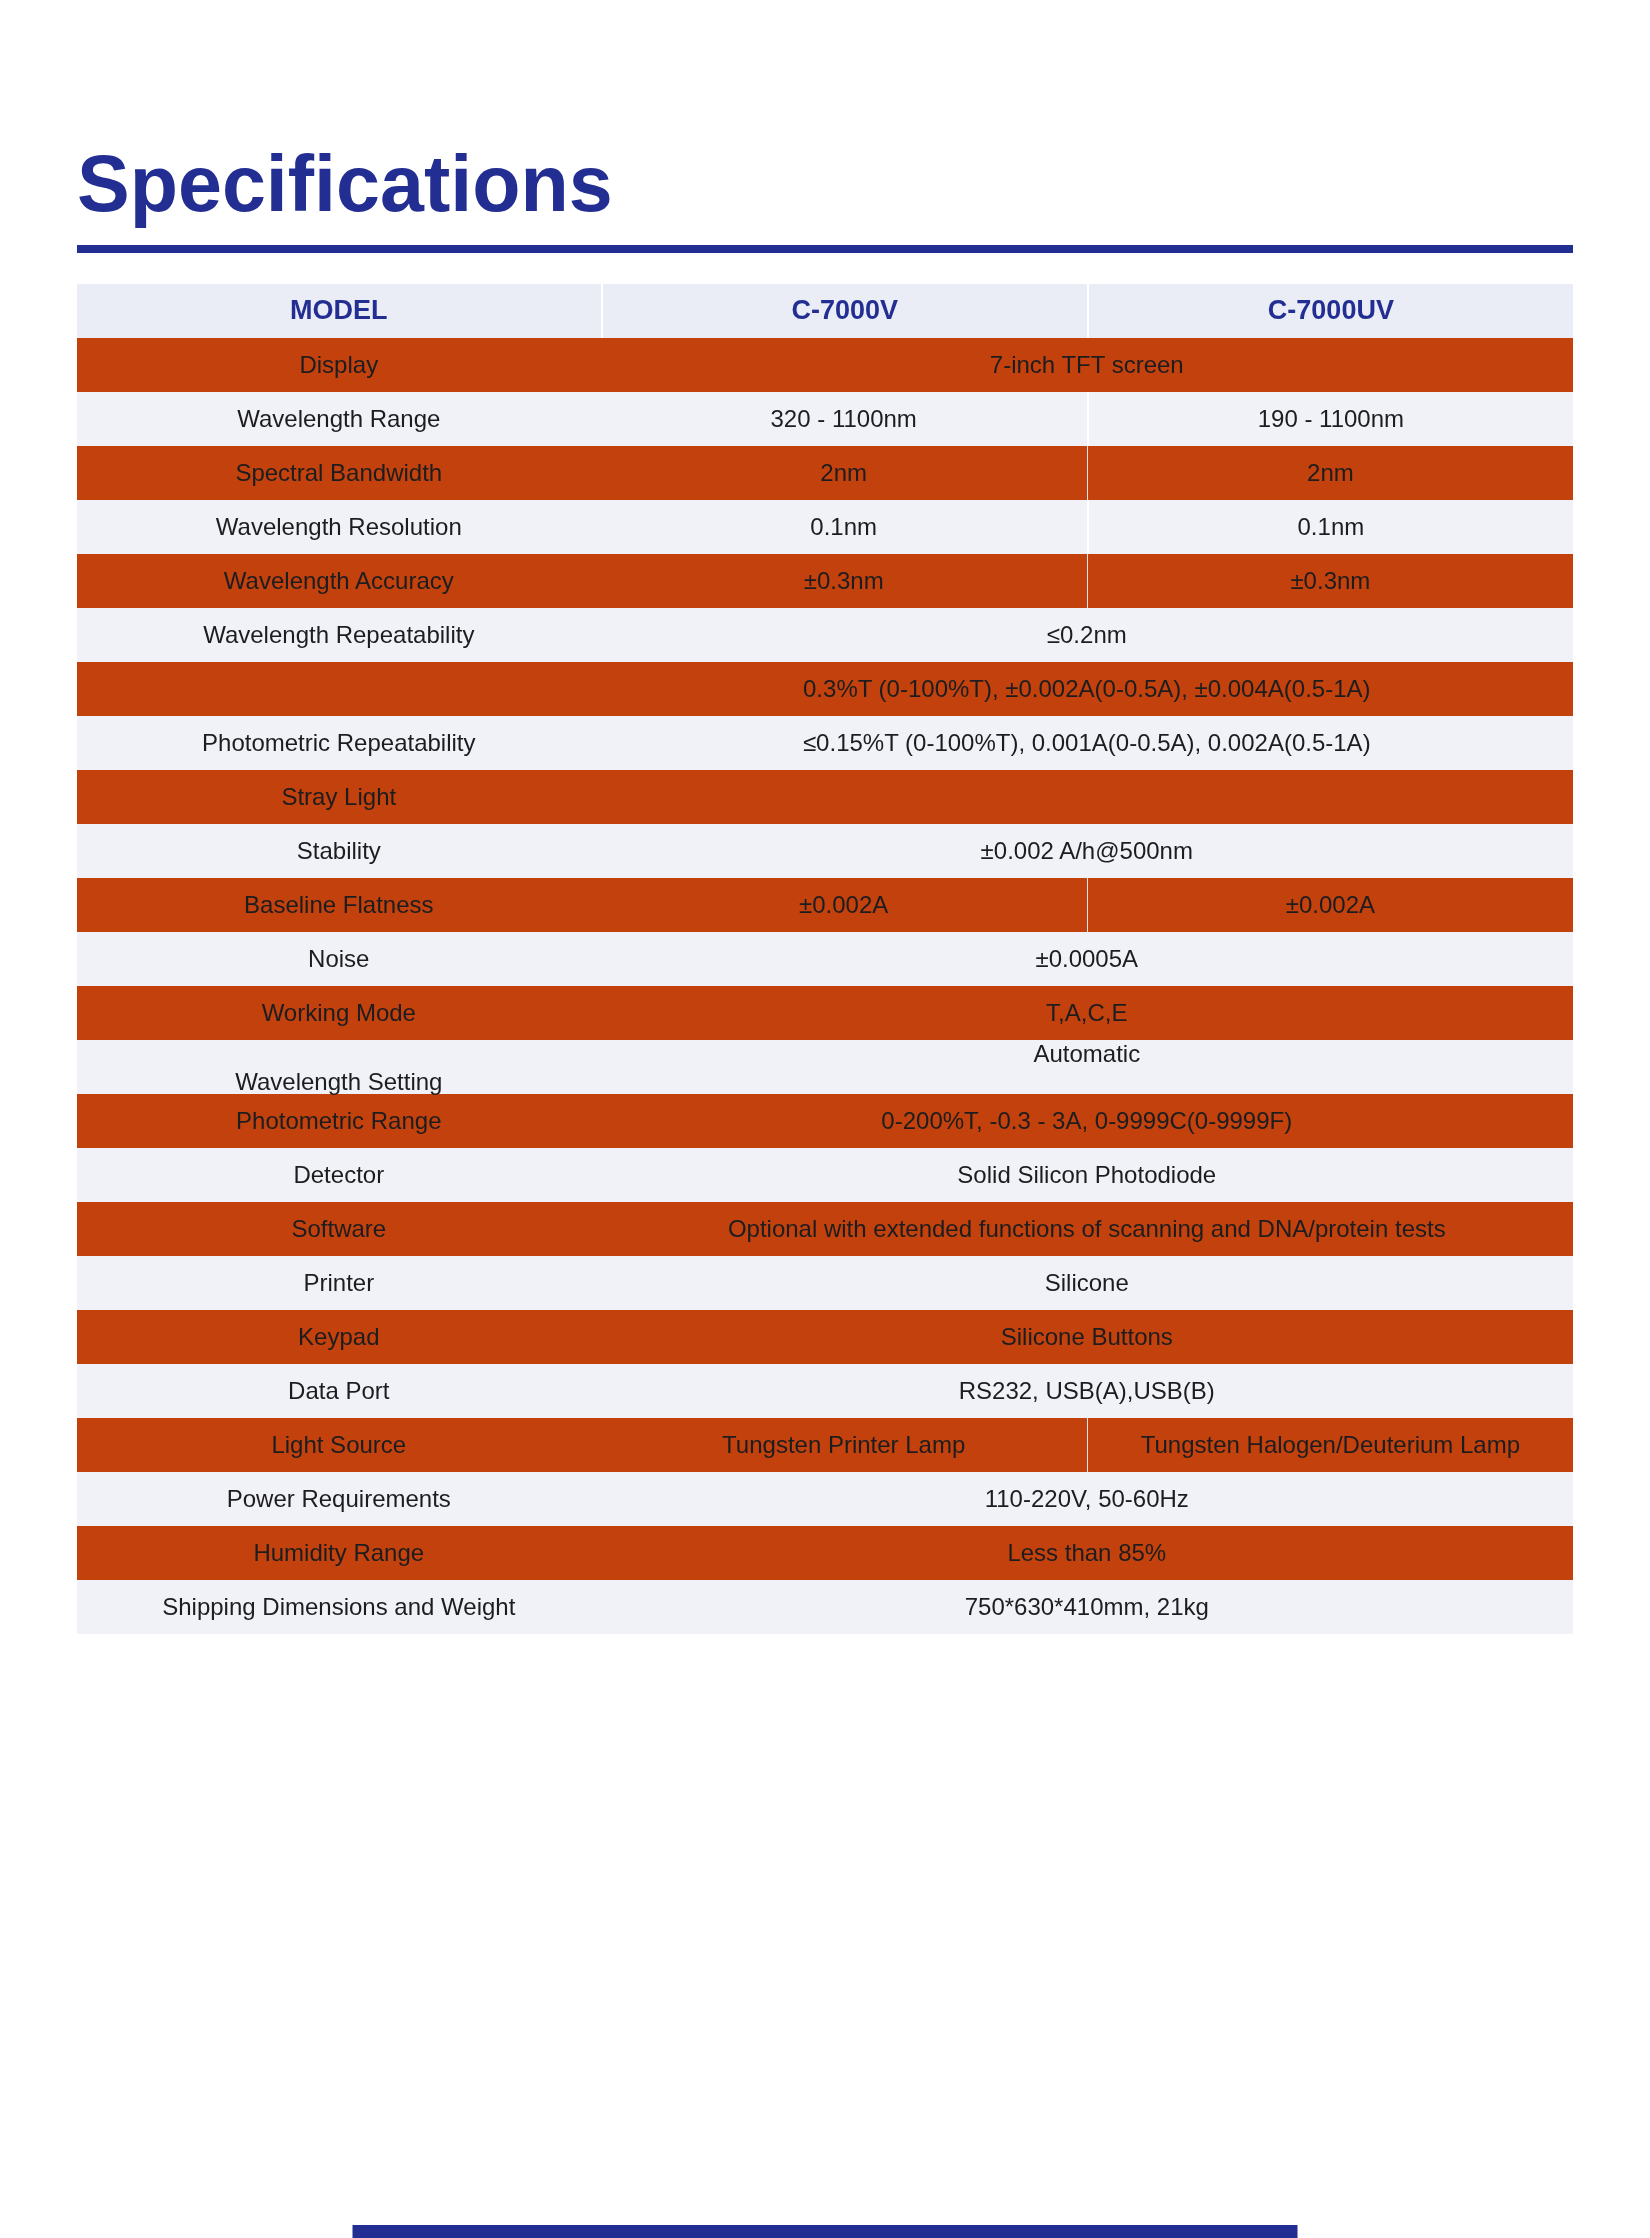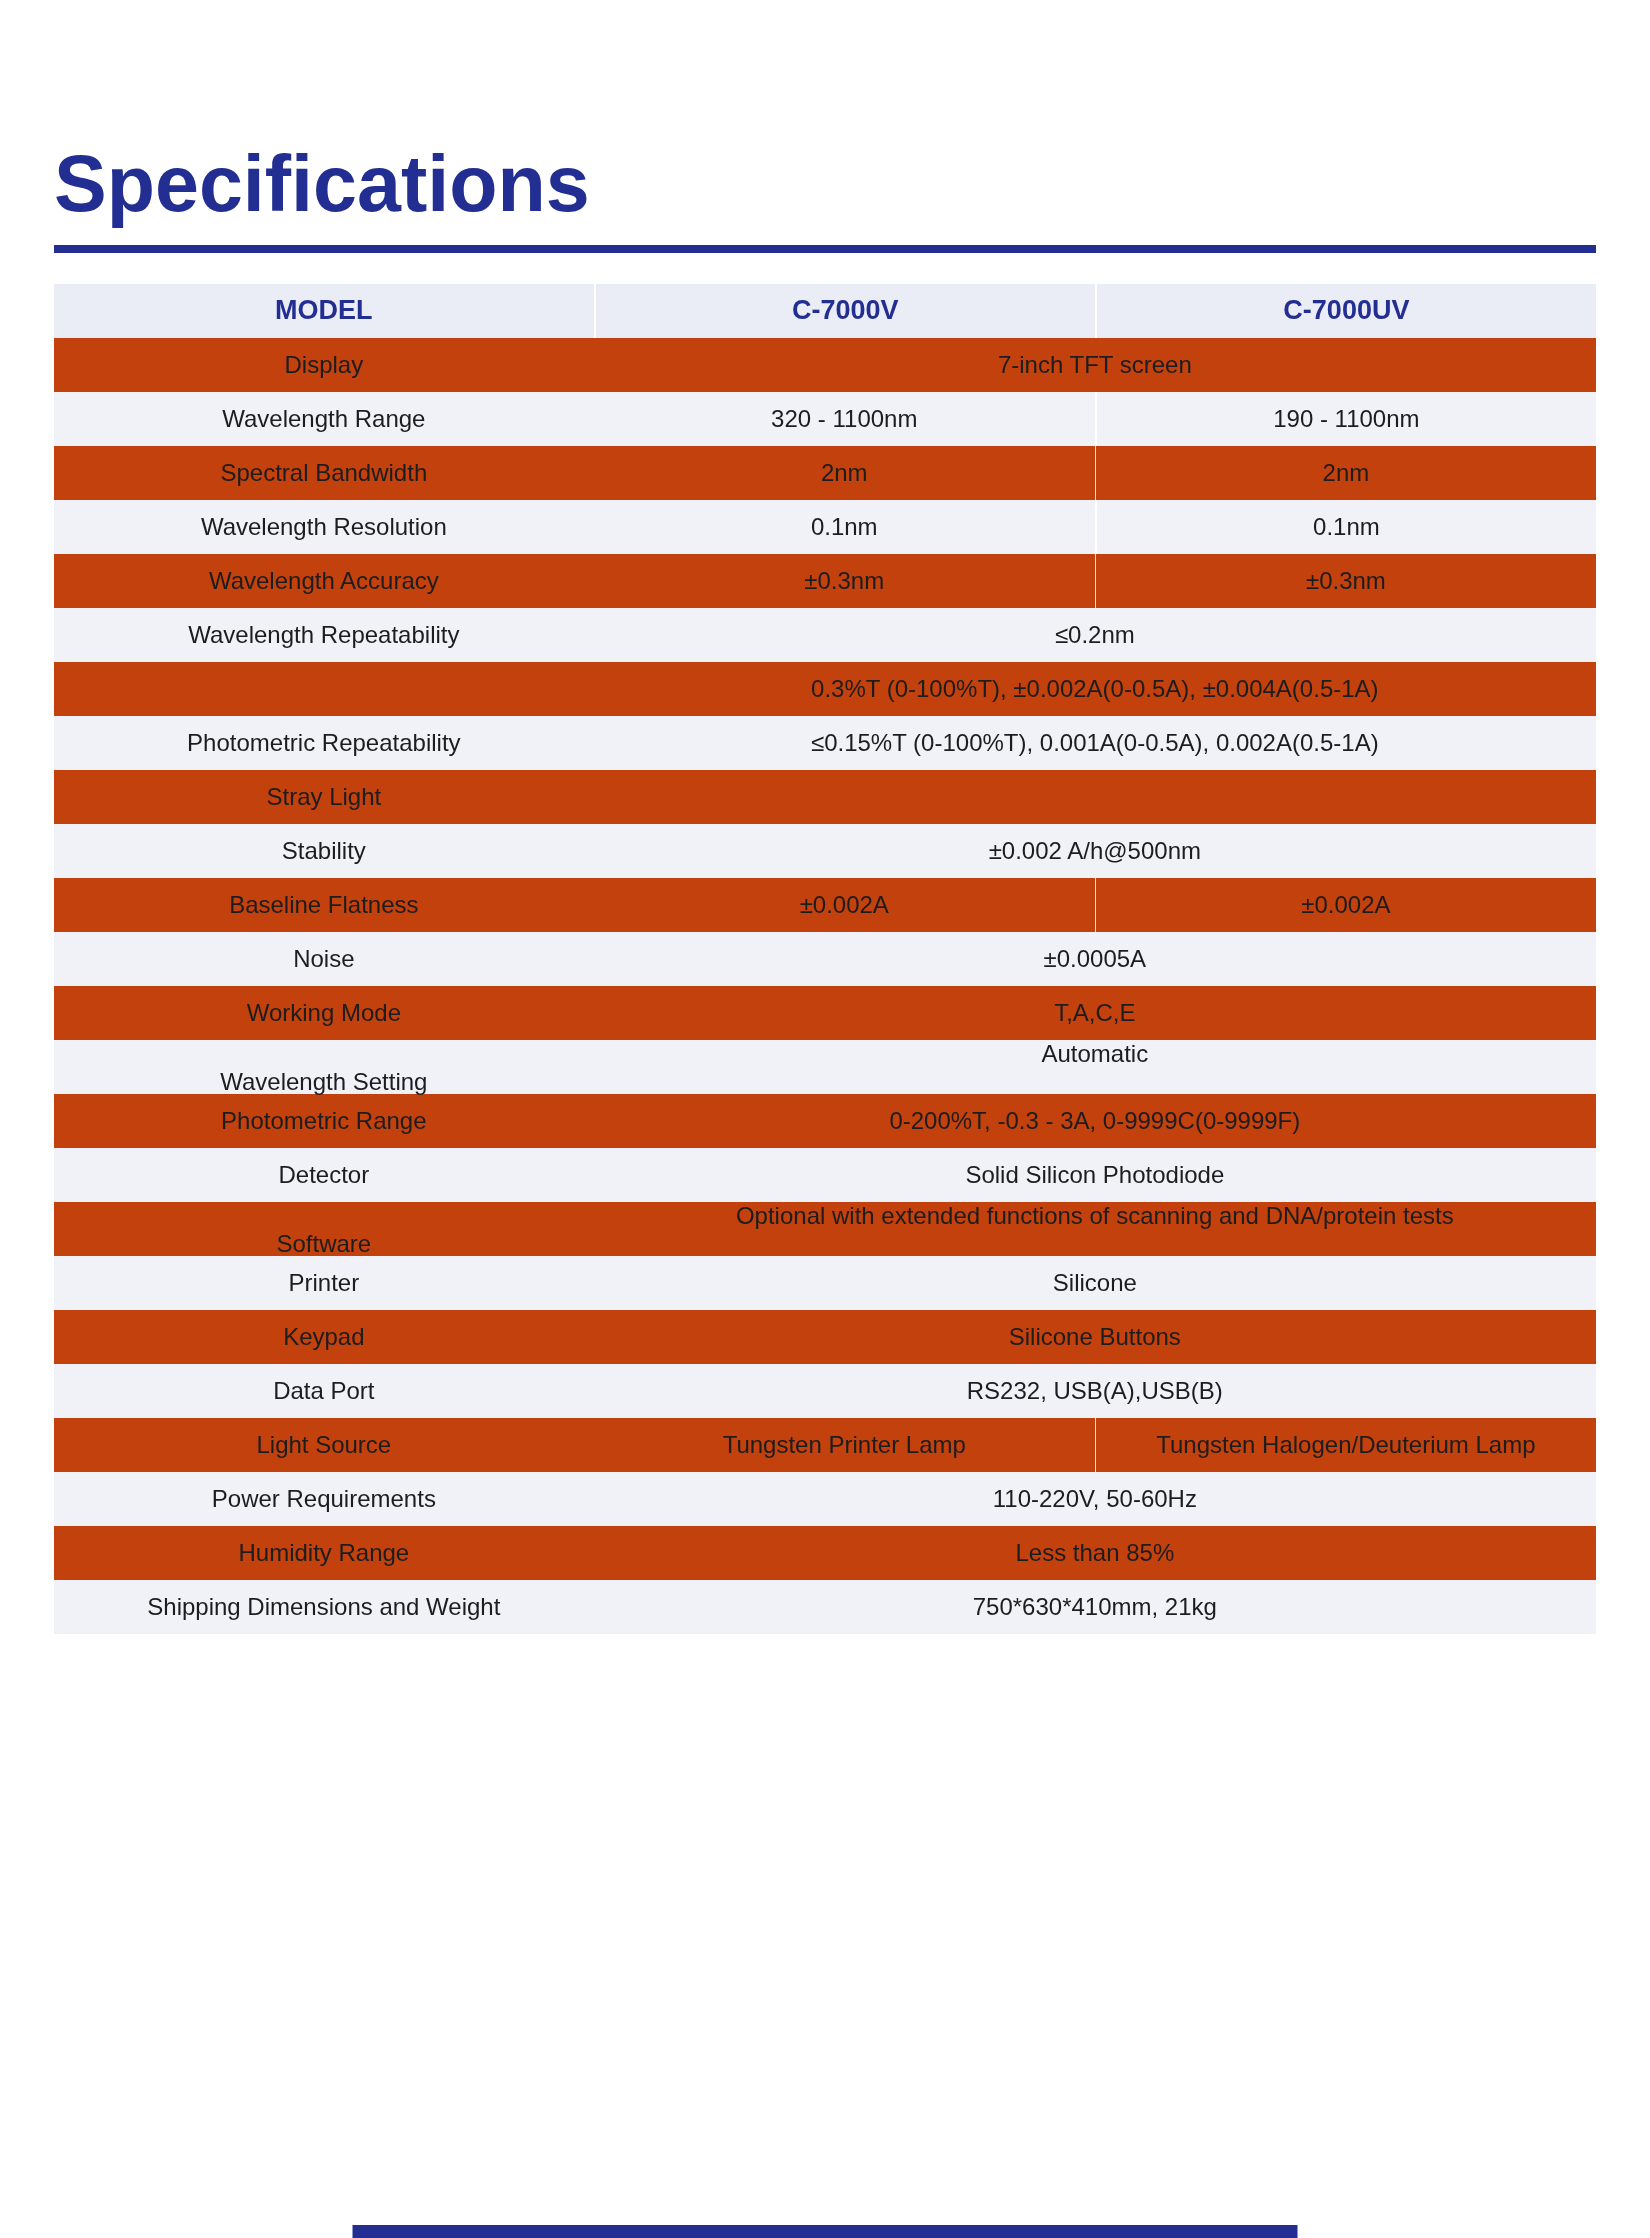--- a/index.html
+++ b/index.html
@@ -12,21 +12,21 @@
   * { box-sizing: border-box; }
   html, body { margin: 0; padding: 0; }
   body {
     width: 1650px;
     height: 2239px;
     background: #ffffff;
     font-family: "Liberation Sans", sans-serif;
     position: relative;
     overflow: hidden;
   }
-  .content { padding: 0 54px; }
+  .content { padding: 0 77px; }
   .title {
     margin: 0;
     padding-top: 144px;
     font-size: 79px;
     line-height: 1;
     font-weight: bold;
     color: var(--accent);
     letter-spacing: 0px;
   }
   .rule {
@@ -147,22 +147,22 @@
         </div>
         <div class="row r-white">
           <div class="cell c-label">Photometric Range</div>
           <div class="cell c-merge">0-200%T, -0.3 - 3A, 0-9999C(0-9999F)</div>
         </div>
         <div class="row r-gray">
           <div class="cell c-label">Detector</div>
           <div class="cell c-merge">Solid Silicon Photodiode</div>
         </div>
         <div class="row r-white">
+          <div class="cell c-label">Software</div>
           <div class="cell c-merge">Optional with extended functions of scanning and DNA/protein tests</div>
-          <div class="cell c-label">Software</div>
         </div>
         <div class="row r-gray">
           <div class="cell c-label">Printer</div>
           <div class="cell c-merge">Silicone</div>
         </div>
         <div class="row r-white">
           <div class="cell c-label">Keypad</div>
           <div class="cell c-merge">Silicone Buttons</div>
         </div>
         <div class="row r-gray">

